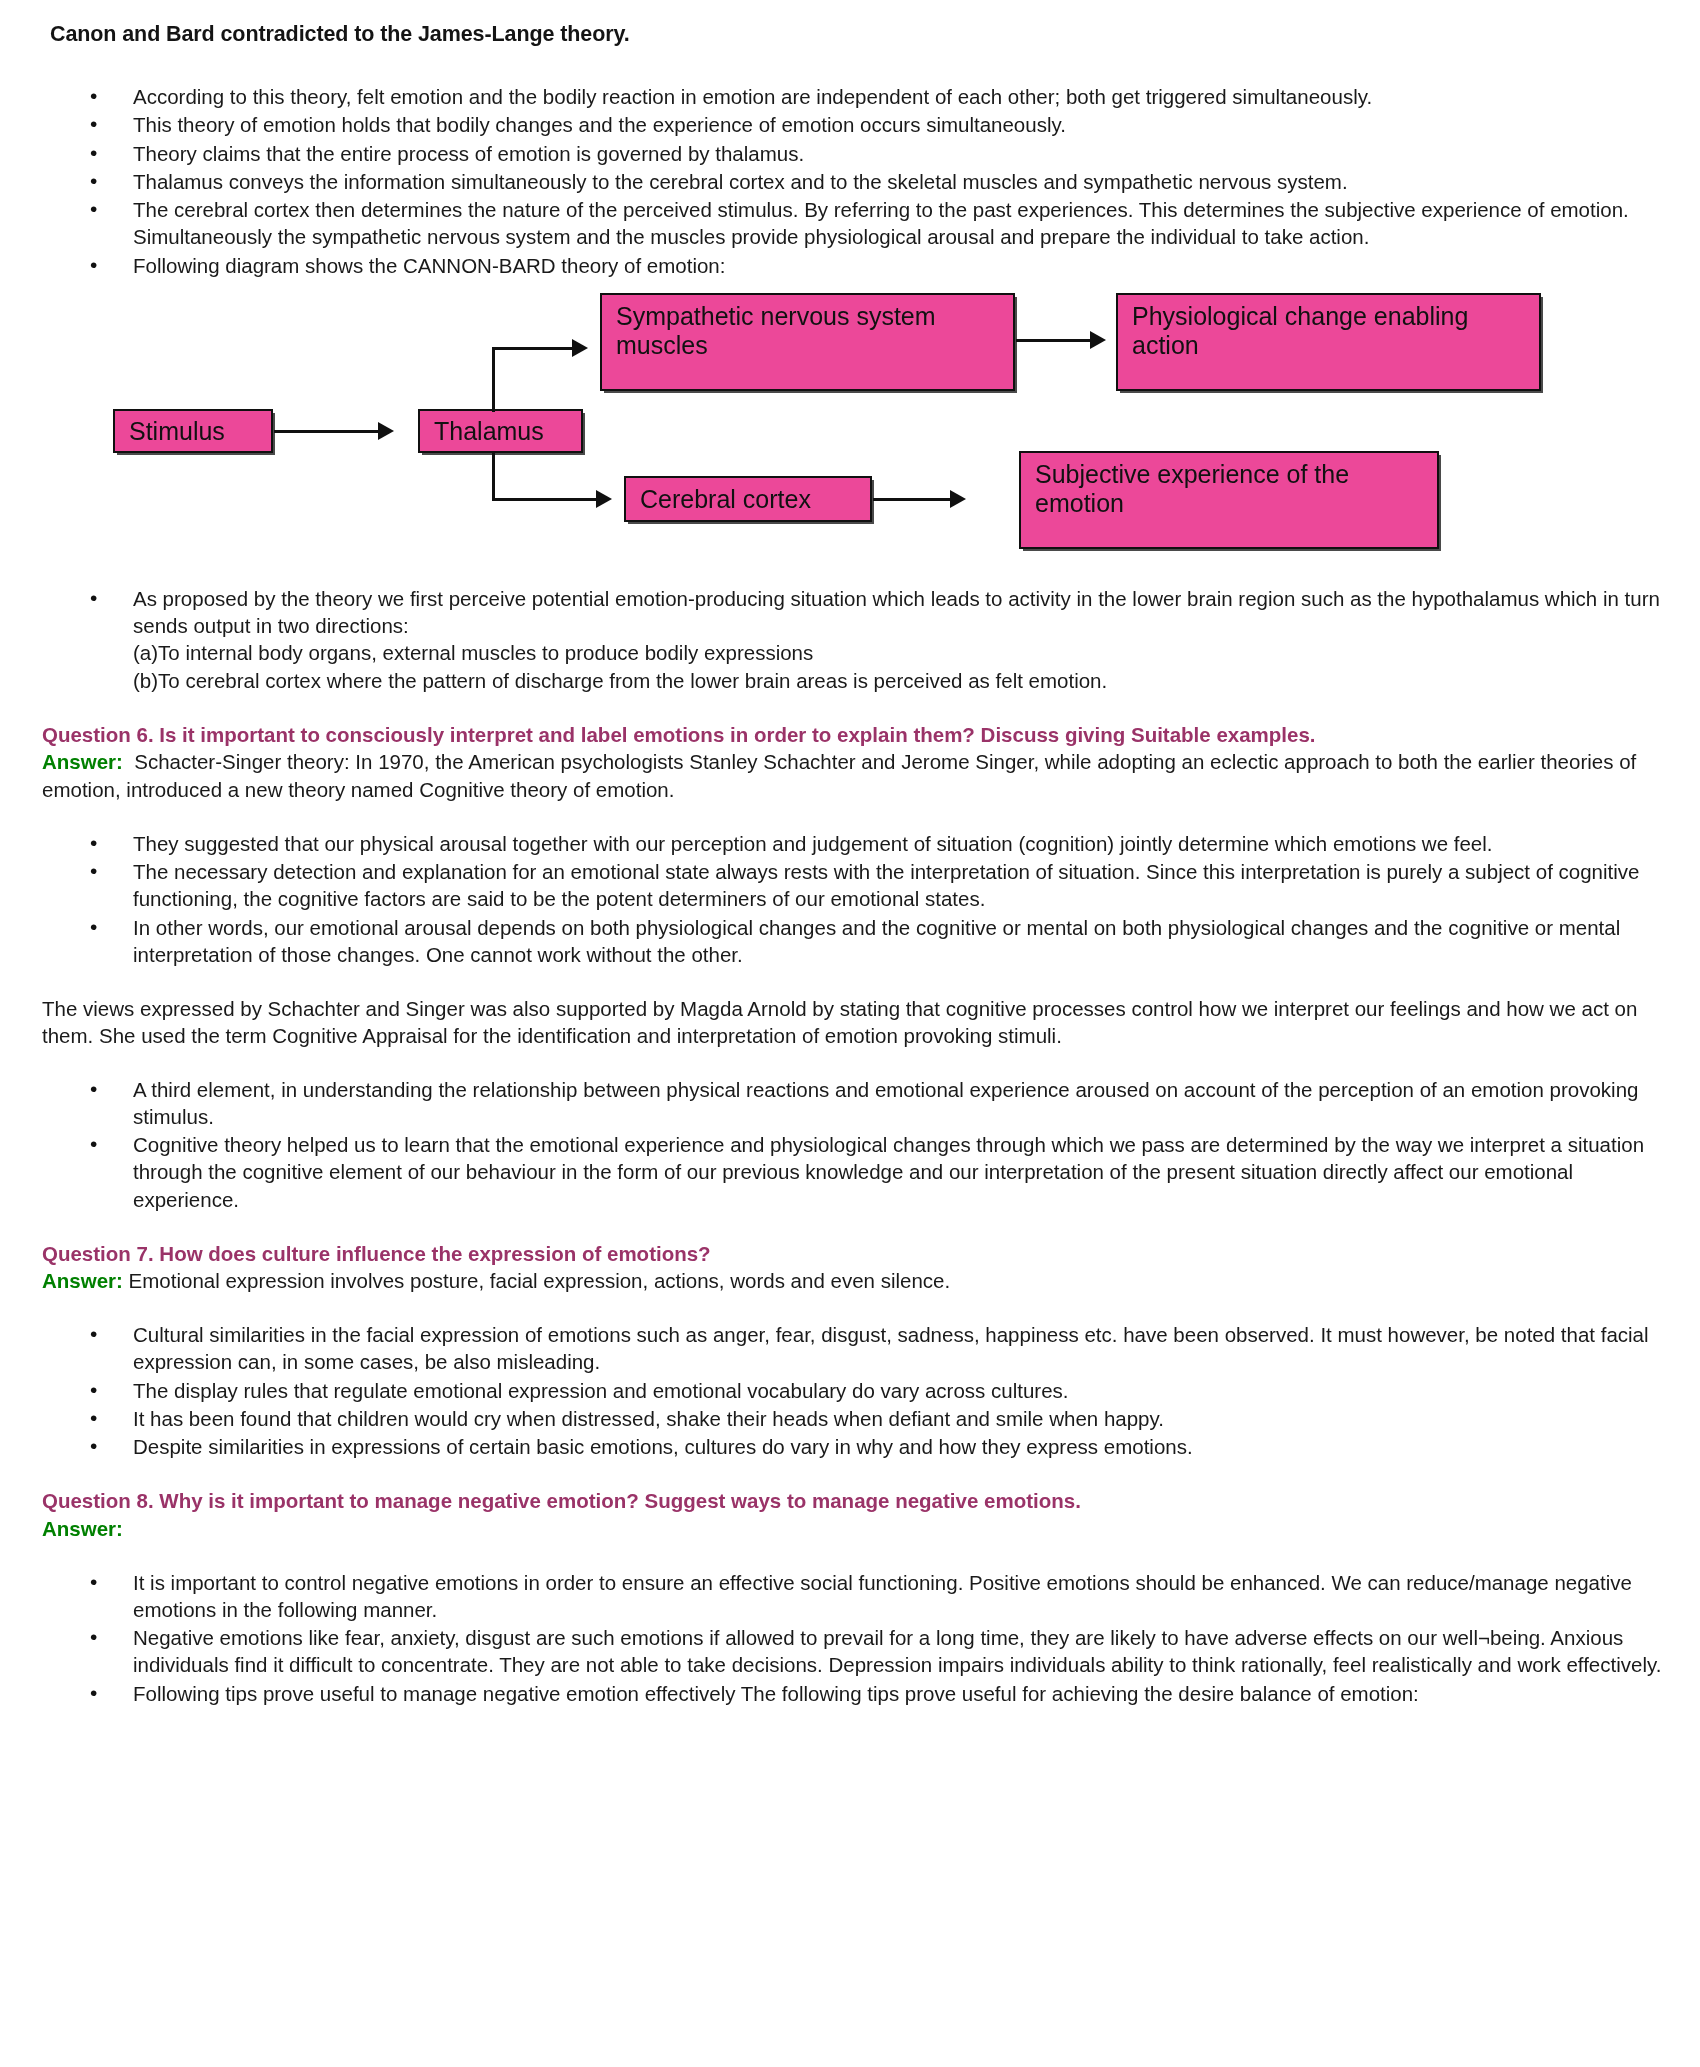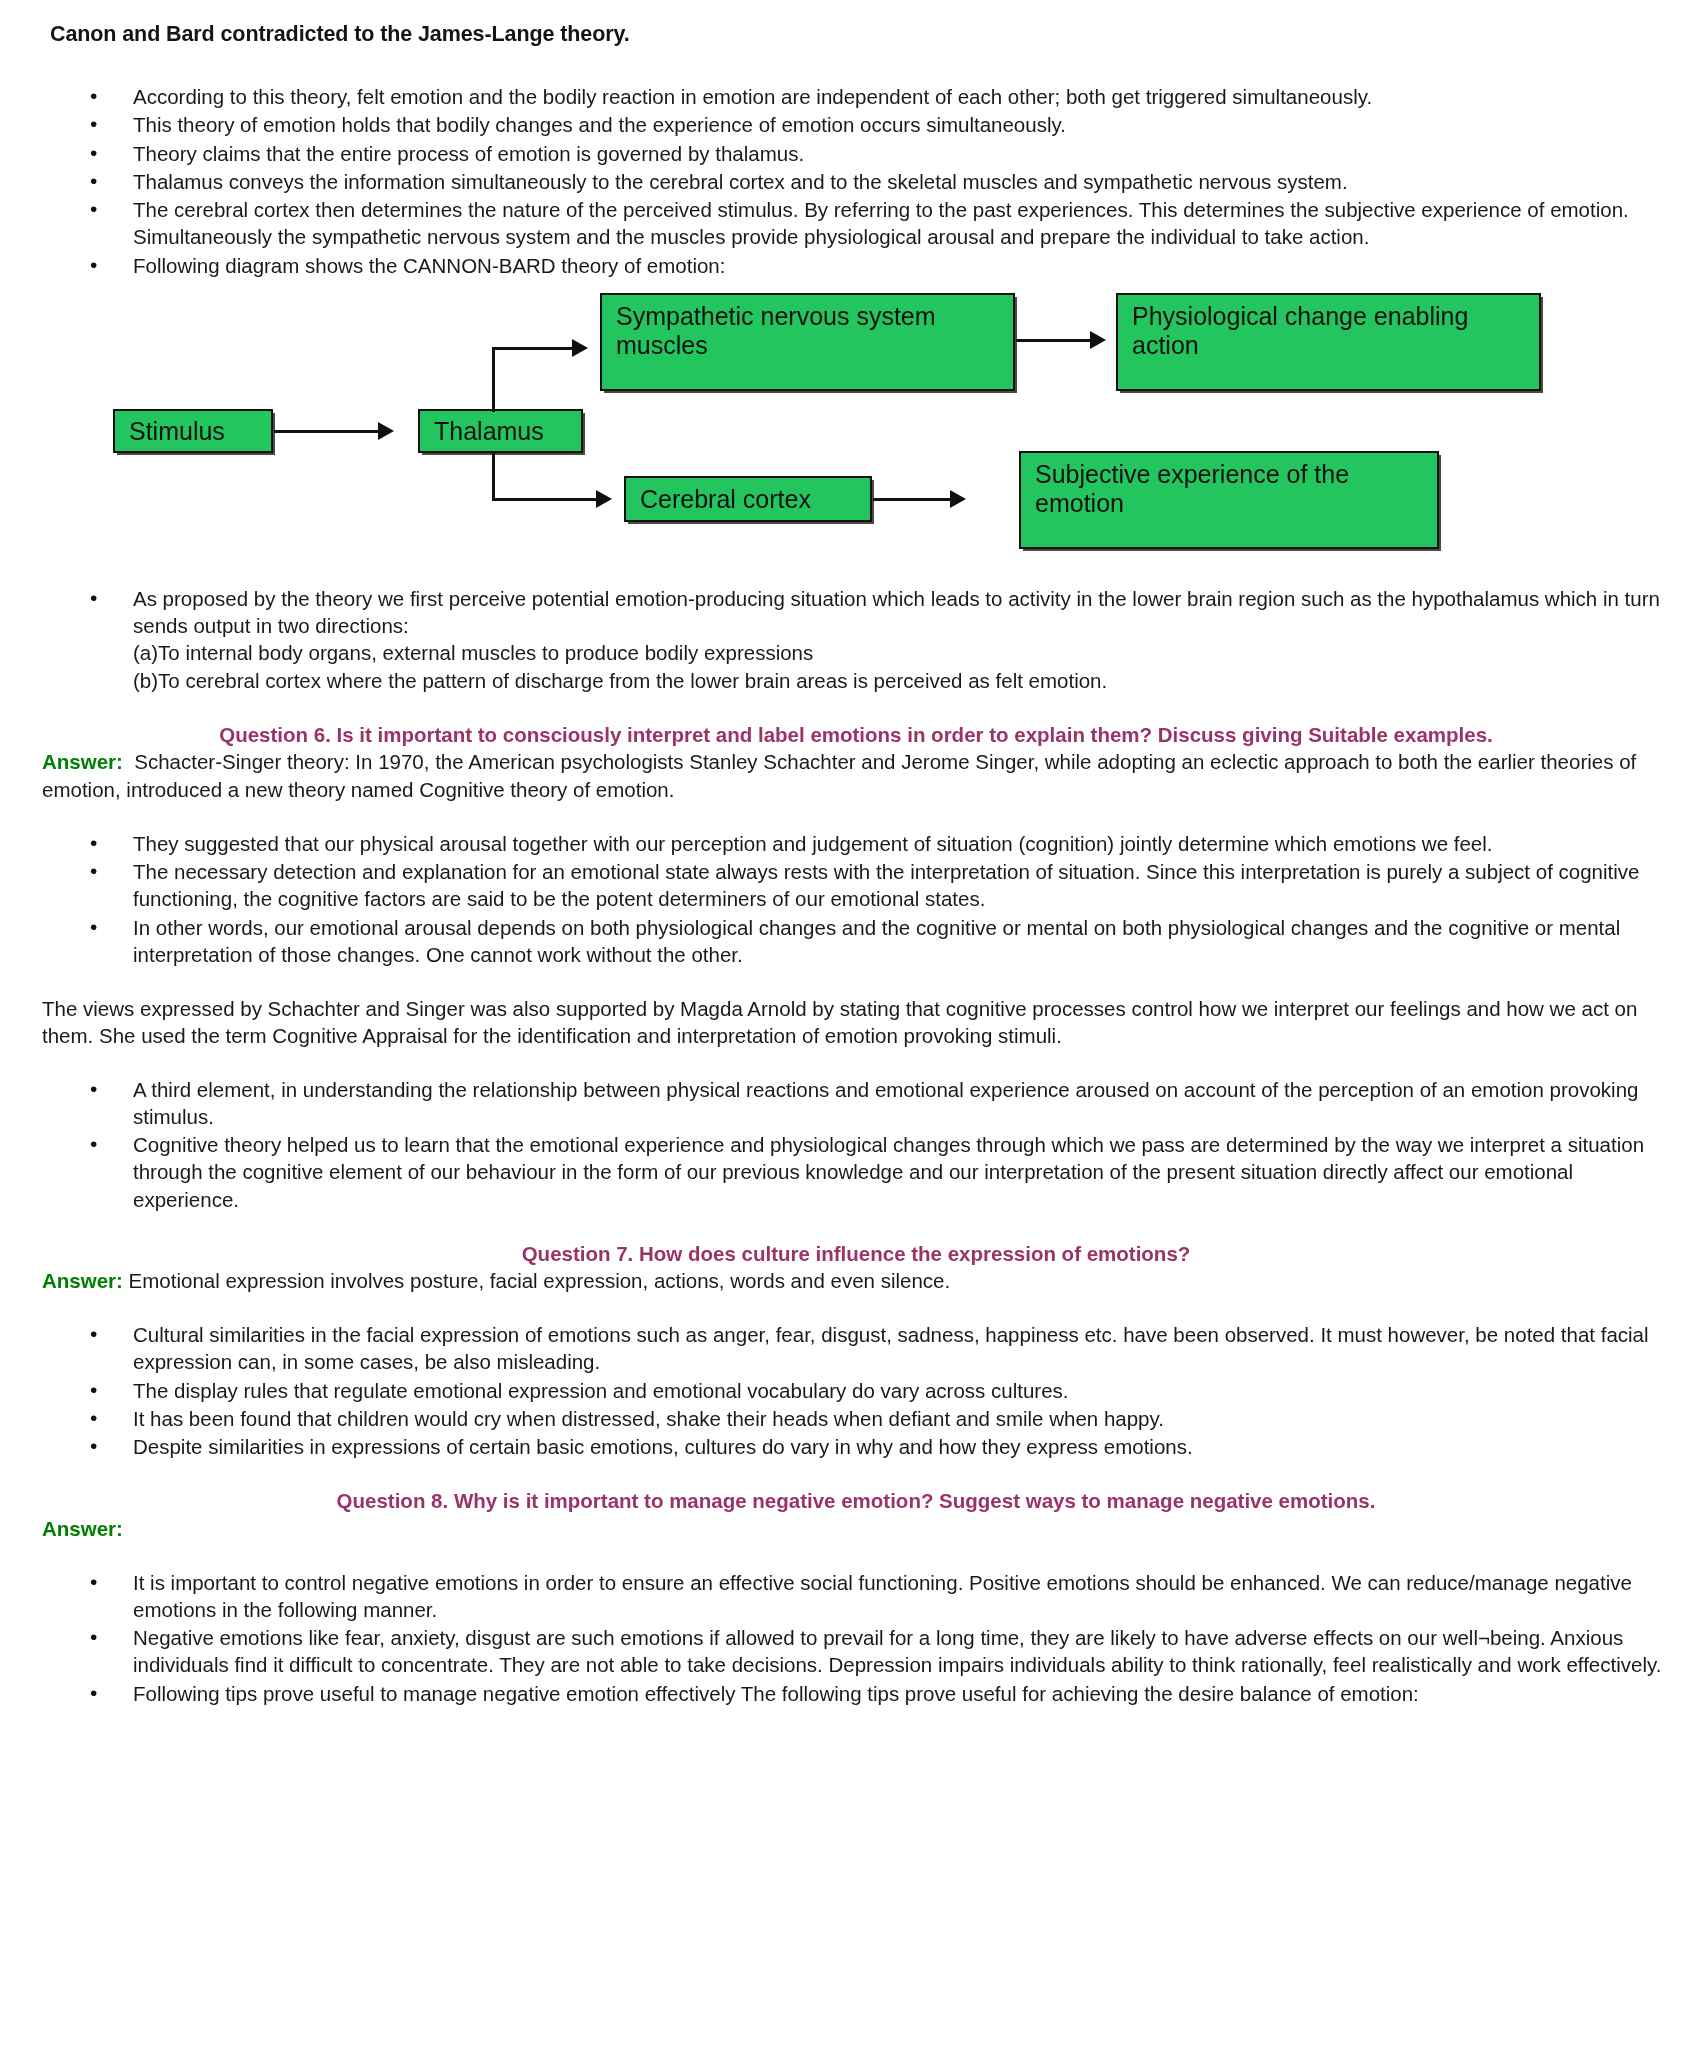--- a/index.html
+++ b/index.html
@@ -60,22 +60,21 @@
     font-size: 20.5px;
     line-height: 1.33;
     margin: 0 0 0 4px;
     color: #1a1a1a;
   }
 
   .q-head {
     font-size: 20.5px;
     font-weight: bold;
     line-height: 1.35;
-    margin: 0 0 0 12px;
-    text-align: center;
+    margin: 0 0 0 4px;
   }
   .a-line {
     font-size: 20.5px;
     line-height: 1.35;
     margin: 0 0 0 4px;
   }
   .a-label {
     font-weight: bold;
   }
   .bold { font-weight: normal; }
@@ -84,21 +83,21 @@
   .diagram {
     position: relative;
     width: 1625px;
     height: 222px;
     margin: 6px 0 0 0;
   }
   .dbox {
     position: absolute;
     box-sizing: border-box;
     border: 2px solid #101010;
-    background: #22c55e;
+    background: #ec4899;
     box-shadow: 3px 3px 0 -1px #4a4a4a;
     font-size: 25px;
     line-height: 1.18;
     color: #111;
     padding: 7px 12px 6px 14px;
     display: block;
   }
   .dbox.center {
     display: flex;
     align-items: center;

